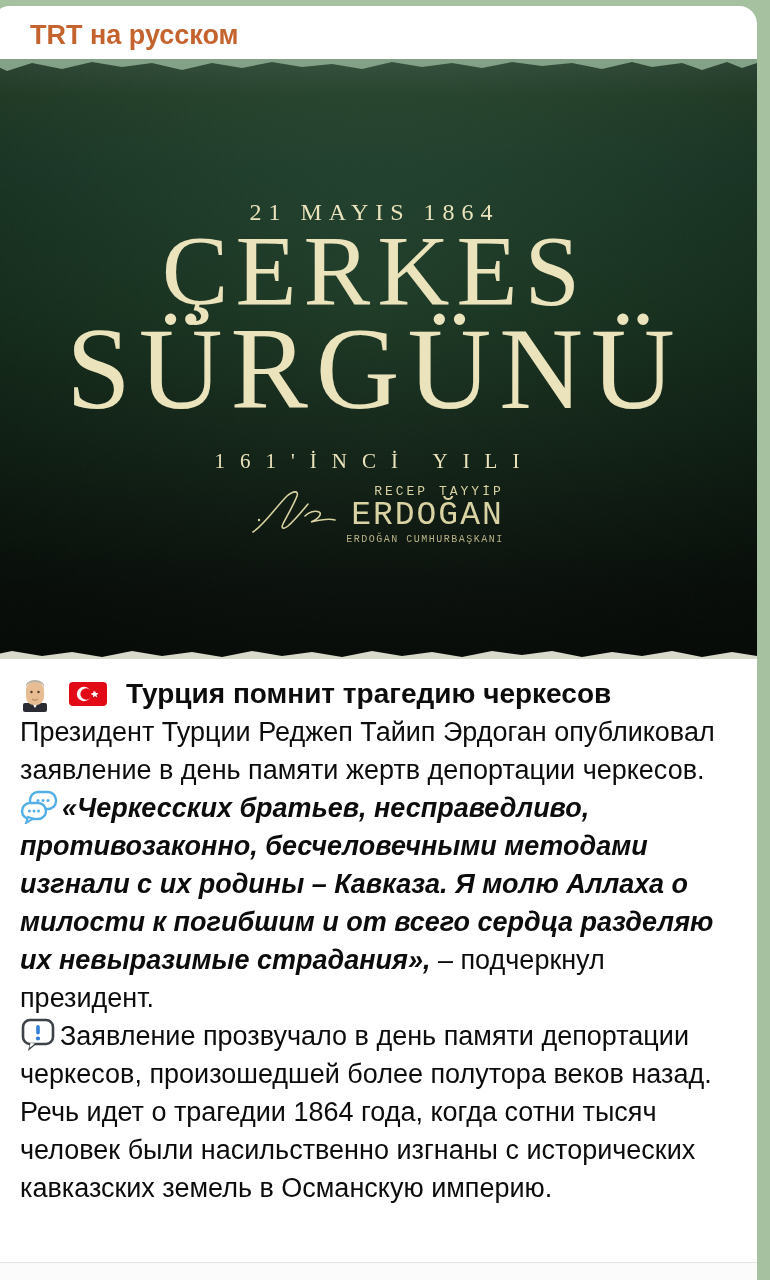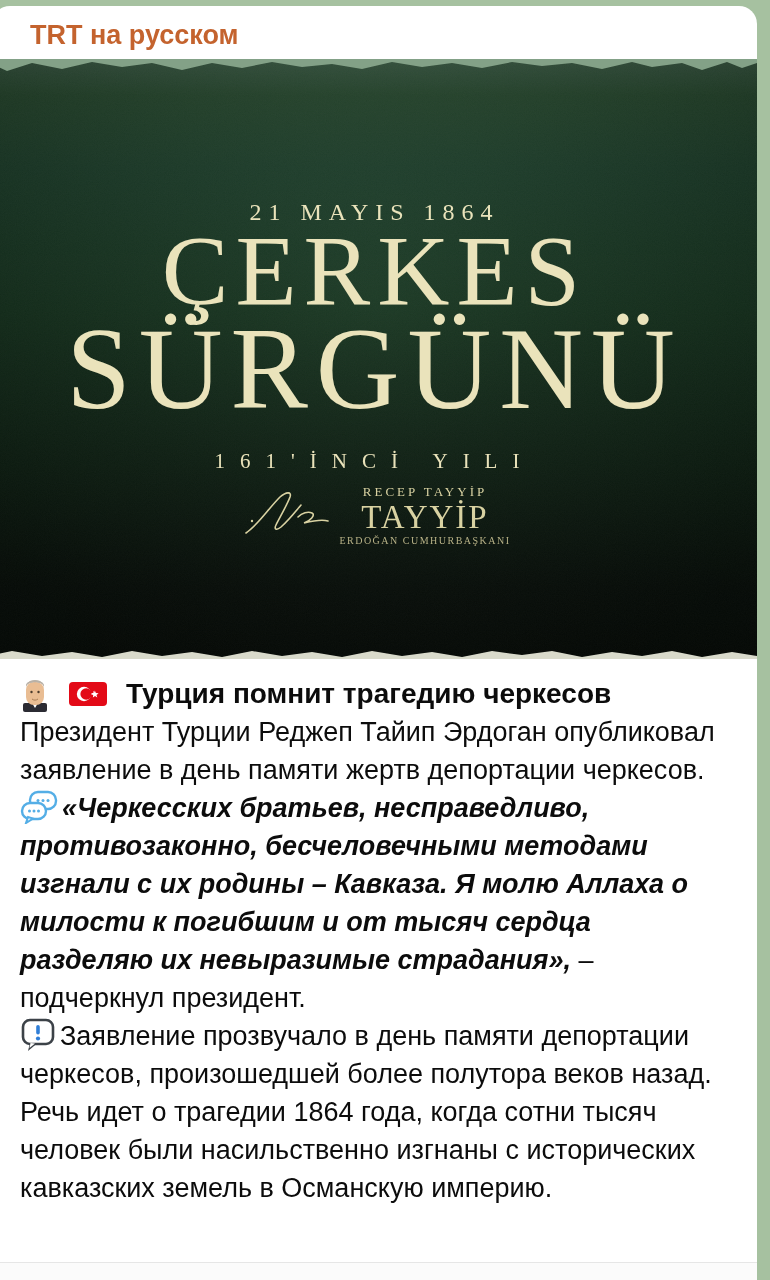--- a/index.html
+++ b/index.html
@@ -23,21 +23,21 @@
   .poster .vignette{position:absolute;inset:0;background:radial-gradient(ellipse at 50% 40%, rgba(255,255,255,0.03) 0%, rgba(0,0,0,0.25) 85%);}
   .torn-top{position:absolute;top:0;left:0;width:100%;height:16px;}
   .torn-bottom{position:absolute;bottom:0;left:0;width:100%;height:12px;}
   .grunge{position:absolute;inset:0;opacity:.5;}
   .poster-text{position:absolute;width:100%;text-align:center;color:#eae3bb;font-family:"Liberation Serif", serif;}
   .date-line{top:140px;font-size:24px;letter-spacing:7px;}
   .title-1{top:162px;font-size:100px;letter-spacing:7px;line-height:1;}
   .title-2{top:252px;font-size:116px;letter-spacing:8px;line-height:1;white-space:nowrap;}
   .subtitle{top:390px;font-size:21px;letter-spacing:15px;}
   .sig-block{position:absolute;top:425px;left:0;width:100%;display:flex;justify-content:center;align-items:center;gap:6px;color:#d9d2a2;}
-  .sig-text{text-align:center;font-family:Liberation Serif, serif;}
+  .sig-text{text-align:right;font-family:Liberation Mono, monospace;}
   .sig-small{font-size:13px;letter-spacing:3px;}
   .sig-large{font-size:33px;letter-spacing:2px;line-height:1.05;}
   .sig-tiny{font-size:10px;letter-spacing:1.5px;color:#b8b287;}
   
   .msg{padding:12px 26px 0 28px;font-size:27px;line-height:38px;color:#0c0c0c;}
   .msg-title{display:flex;align-items:center;gap:18px;font-weight:bold;font-size:28px;margin-top:4px;}
   .para{}
   .quote-bold{font-weight:bold;font-style:italic;}
   .inline-ico{display:inline-block;vertical-align:-7px;margin-right:4px;}
   .divider{position:absolute;left:0;top:1256px;width:100%;height:1px;background:#e6e6e6;}
@@ -69,21 +69,21 @@
     <div class="poster-text title-1">ÇERKES</div>
     <div class="poster-text title-2">SÜRGÜNÜ</div>
     <div class="poster-text subtitle">161'İNCİ YILI</div>
     <div class="sig-block">
       <svg width="95" height="56" viewBox="0 0 95 56">
         <path d="M8 46 C 20 38 30 22 42 10 C 48 5 54 4 52 10 C 49 18 42 30 38 38 C 36 42 38 44 43 40 C 50 34 58 24 63 18 M60 30 C 64 26 70 24 74 26 C 78 28 72 34 66 36 C 74 34 84 32 90 34" stroke="#d9d2a2" stroke-width="1.6" fill="none" stroke-linecap="round"></path>
         <circle cx="14" cy="34" r="1.2" fill="#d9d2a2"></circle>
       </svg>
       <div class="sig-text">
         <div class="sig-small">RECEP TAYYİP</div>
-        <div class="sig-large">TAYYİP</div>
+        <div class="sig-large">ERDOĞAN</div>
         <div class="sig-tiny">ERDOĞAN CUMHURBAŞKANI</div>
       </div>
     </div>
   </div>
 
   <div class="msg">
 
     <div class="msg-title">
       <svg width="30" height="36" viewBox="0 0 30 36">
         <rect x="3" y="27" width="24" height="9" rx="2" fill="#2b2b33"></rect>
@@ -111,21 +111,21 @@
       <svg class="inline-ico" width="38" height="34" viewBox="0 0 38 34">
         <rect x="10" y="2" width="26" height="17" rx="8" fill="#ffffff" stroke="#54aee6" stroke-width="2.4"></rect>
         <circle cx="18" cy="10.5" r="1.5" fill="#54aee6"></circle>
           <circle cx="23" cy="10.5" r="1.5" fill="#54aee6"></circle>
           <circle cx="28" cy="10.5" r="1.5" fill="#54aee6"></circle>
         <rect x="2" y="13" width="24" height="16" rx="8" fill="#ffffff" stroke="#54aee6" stroke-width="2.4"></rect>
         <path d="M8 27 L6 33 L13 28.5 Z" fill="#ffffff" stroke="#54aee6" stroke-width="2"></path>
         <circle cx="9.5" cy="21" r="1.5" fill="#54aee6"></circle>
           <circle cx="14" cy="21" r="1.5" fill="#54aee6"></circle>
           <circle cx="18.5" cy="21" r="1.5" fill="#54aee6"></circle>
-      </svg><span class="quote-bold">«Черкесских братьев, несправедливо, противозаконно, бесчеловечными методами изгнали с их родины – Кавказа. Я молю Аллаха о милости к погибшим и от тысяч сердца разделяю их невыразимые страдания»,</span><span> – подчеркнул президент.</span>
+      </svg><span class="quote-bold">«Черкесских братьев, несправедливо, противозаконно, бесчеловечными методами изгнали с их родины – Кавказа. Я молю Аллаха о милости к погибшим и от всего сердца разделяю их невыразимые страдания»,</span><span> – подчеркнул президент.</span>
     </div>
 
     <div class="para">
       <svg class="inline-ico" width="36" height="34" viewBox="0 0 36 34">
         <rect x="3" y="2" width="30" height="24" rx="7" fill="#ffffff" stroke="#3c4248" stroke-width="2.6"></rect>
         <path d="M10 25 L8 33 L17 25.5 Z" fill="#3c4248"></path>
         <path d="M10.5 25 L9.5 30 L15 25.5 Z" fill="#ffffff"></path>
         <rect x="16.2" y="7" width="3.6" height="9.5" rx="1.8" fill="#2f7ed7"></rect>
         <circle cx="18" cy="20.5" r="2.1" fill="#2f7ed7"></circle>
       </svg><span>Заявление прозвучало в день памяти депортации черкесов, произошедшей более полутора веков назад. Речь идет о трагедии 1864 года, когда сотни тысяч человек были насильственно изгнаны с исторических кавказских земель в Османскую империю.</span>

